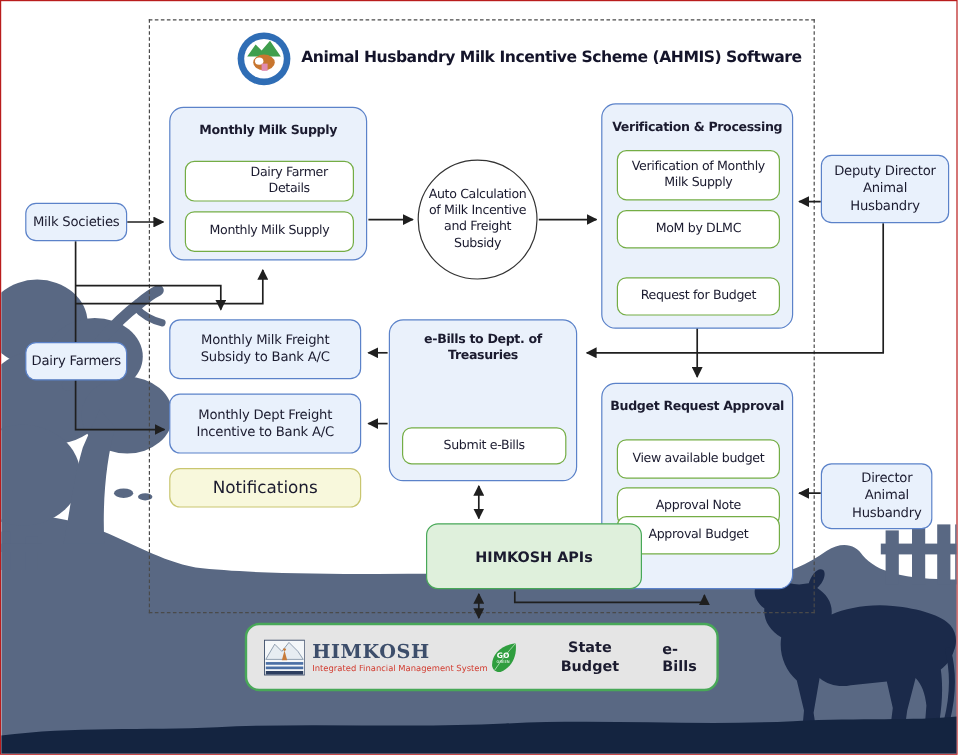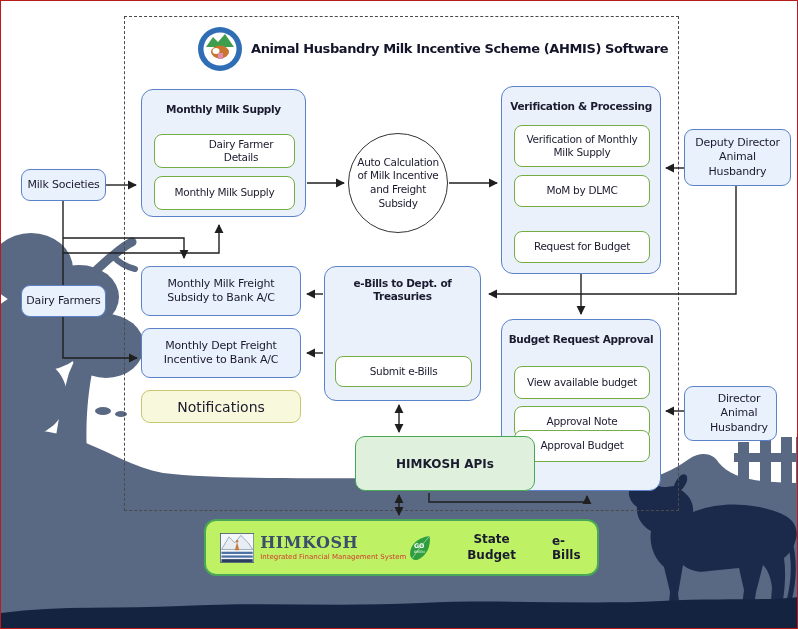--- a/index.html
+++ b/index.html
@@ -43,21 +43,21 @@
     display:flex; align-items:center; justify-content:center; text-align:center;
     font-size:12px; font-weight:bold; box-sizing:border-box;
   }
   .circle-node {
     background:#ffffff; border:1.6px solid #333; border-radius:50%;
     display:flex; align-items:center; justify-content:center; text-align:center;
     font-size:10.5px; letter-spacing:-0.3px; line-height:1.3; padding:0 8px; box-sizing:border-box;
   }
   .hdr-title { font-weight:bold; font-size:13px; letter-spacing:-0.4px; color:#14142a; white-space:nowrap; }
   .bar {
-    background:#bef264; border:2px solid #48a858; border-radius:12px;
+    background:#e5e5e5; border:2px solid #48a858; border-radius:12px;
     display:flex; align-items:center; padding:0 14px; box-sizing:border-box;
   }
   .himkosh-text { margin-left:6px; }
   .himkosh-name {
     font-family:"DejaVu Serif", serif; font-weight:bold; font-size:16px;
     color:#3d4e6b; letter-spacing:0.5px; line-height:1;
   }
   .himkosh-tag { font-size:7px; color:#d23b2f; white-space:nowrap; margin-top:2px; }
   .state-budget { margin-left:35px; width:60px; font-weight:bold; font-size:12px; text-align:center; line-height:1.3; }
   .ebills-lbl { margin-left:36px; font-weight:bold; font-size:12px; }

